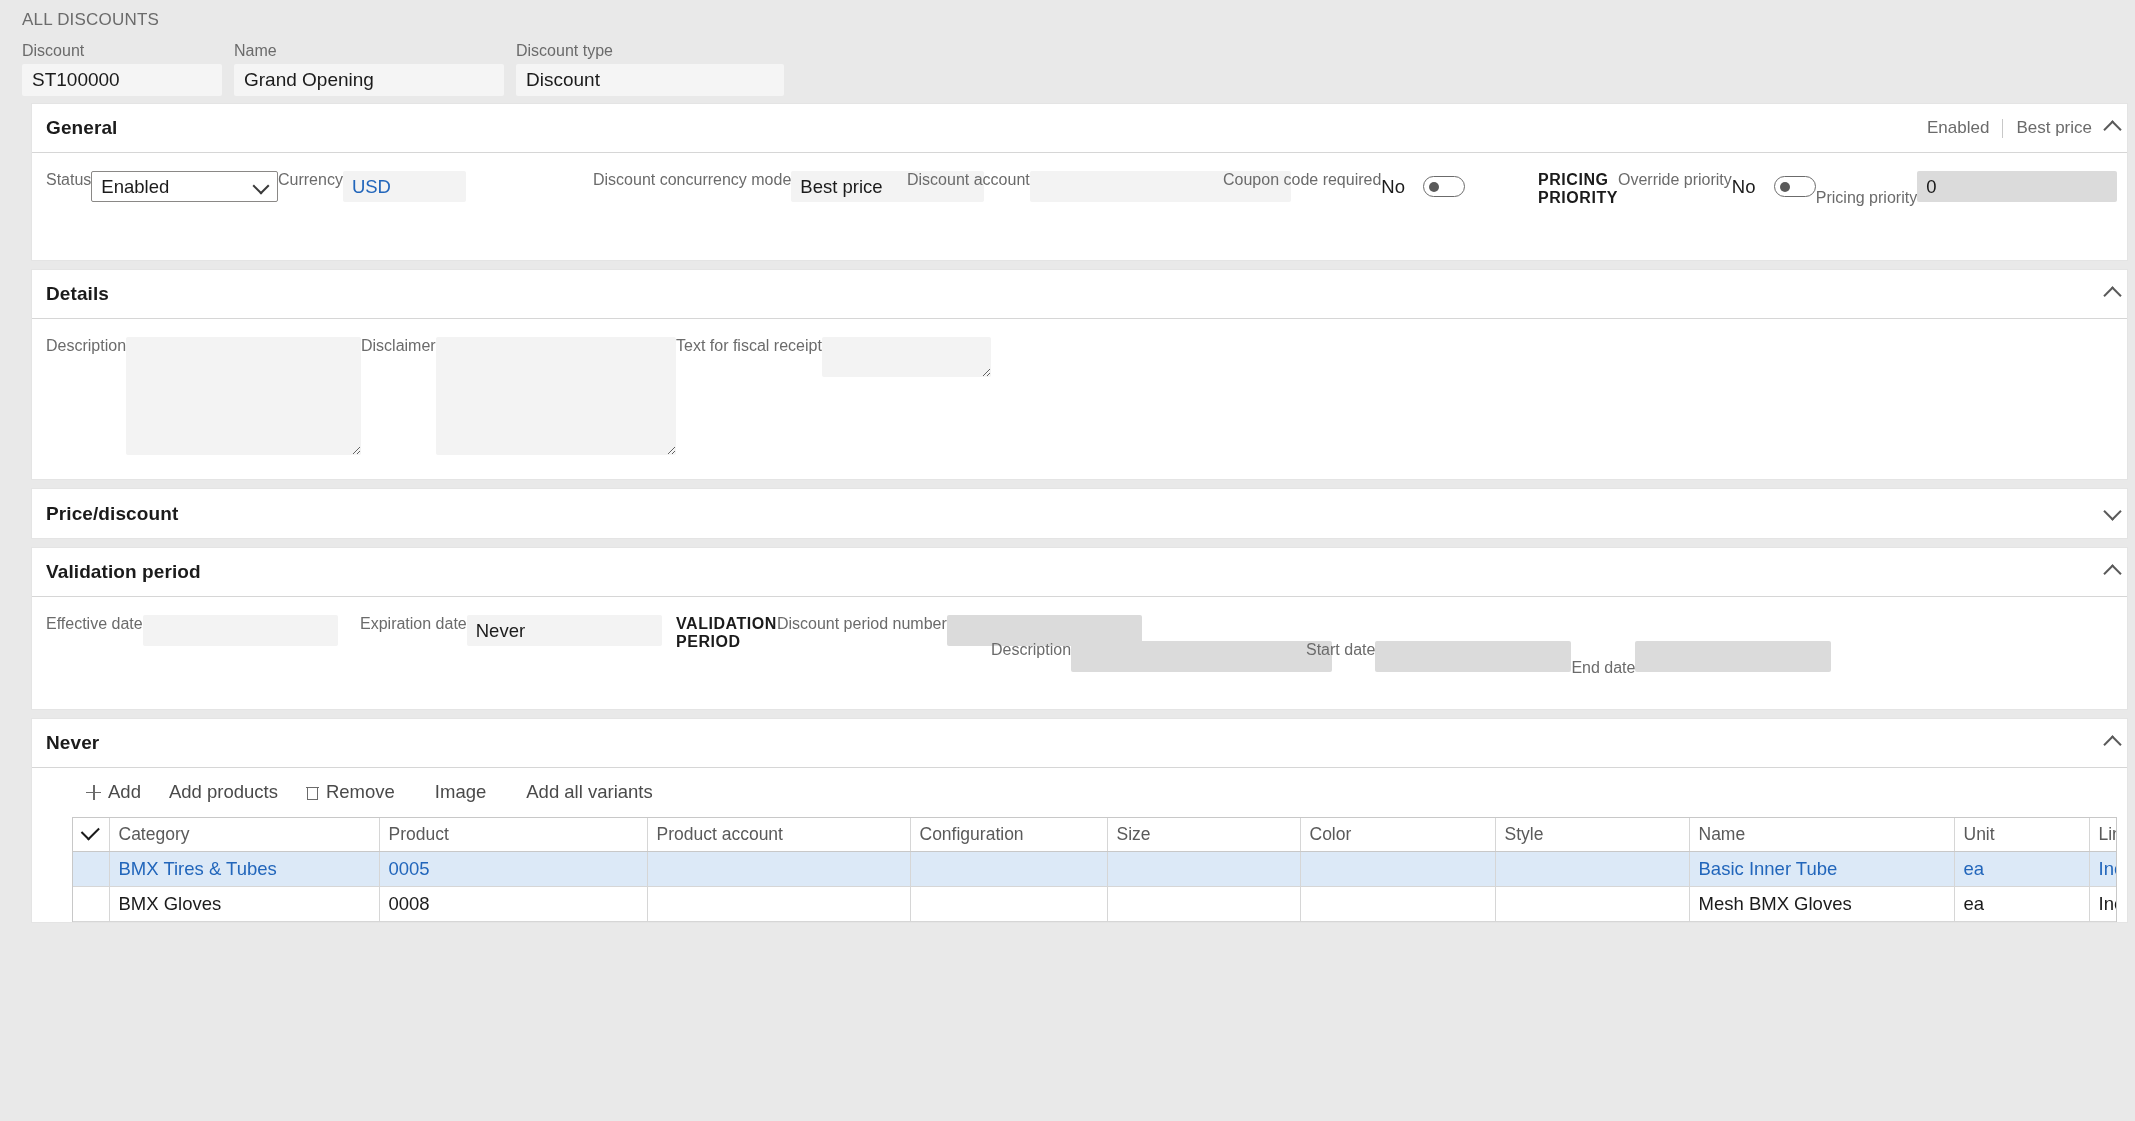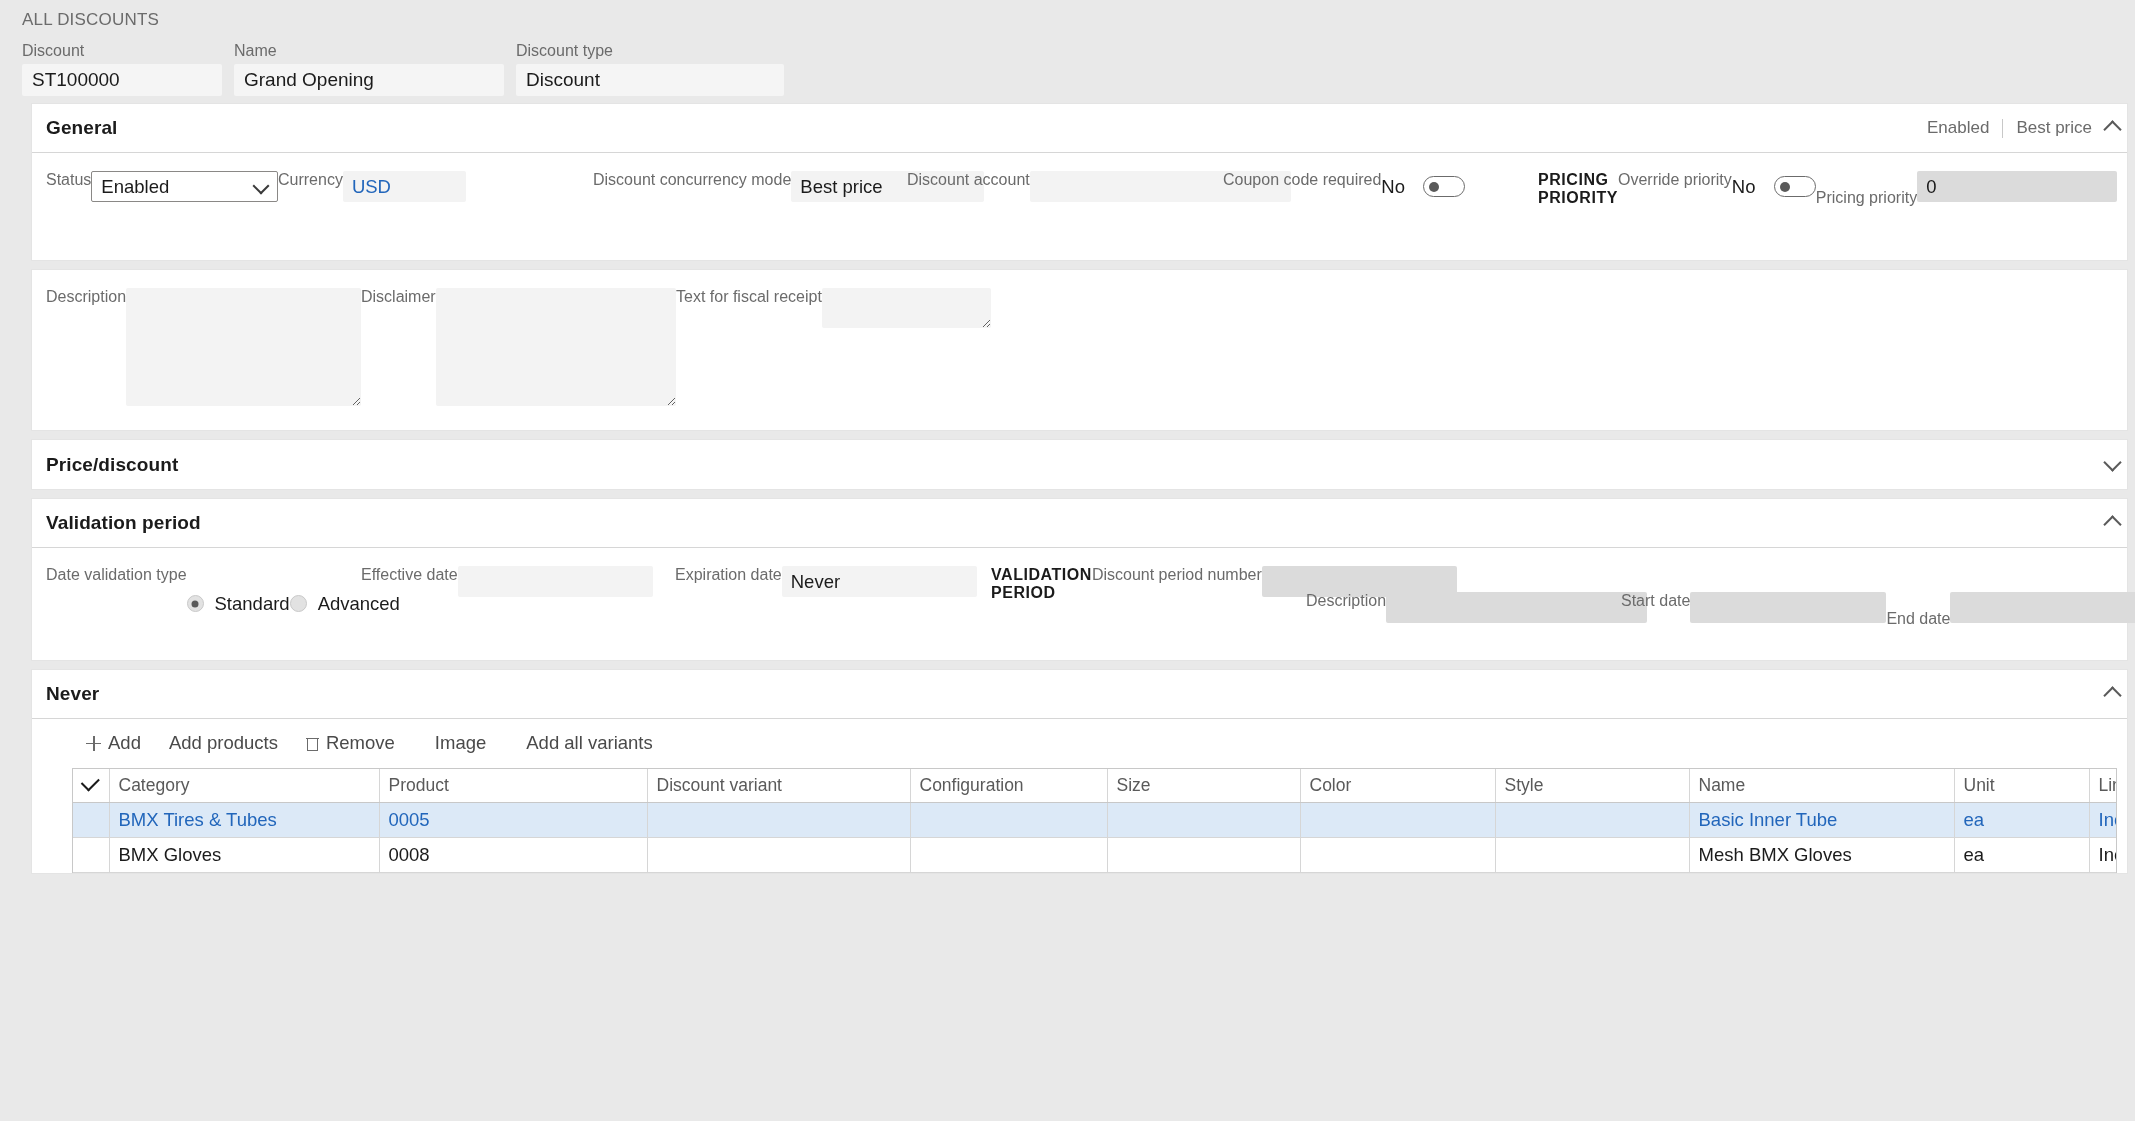--- a/index.html
+++ b/index.html
@@ -404,20 +404,26 @@
         </div>
         <span class="flabel" style="margin-top:18px;">Pricing priority</span>
         <input class="finput gray" style="width: 200px;" value="0">
       </div>
 
     </div>
   </div>
 </div>
 
 <div class="card">
+  <div class="card-head">
+    <span class="card-title">Details</span>
+    <span class="card-head-right">
+      <span class="chev"></span>
+    </span>
+  </div>
   <div class="card-body" style="padding-bottom:24px;">
     <div class="fgrid">
 
       <div class="fcol" style="width:315px;">
         <span class="flabel">Description</span>
         <textarea class="tarea" style="width: 262px; height: 114px;" placeholder=""></textarea>
       </div>
 
       <div class="fcol" style="width:315px;">
         <span class="flabel">Disclaimer</span>
@@ -445,31 +451,20 @@
 <div class="card">
   <div class="card-head">
     <span class="card-title">Validation period</span>
     <span class="card-head-right">
       <span class="chev"></span>
     </span>
   </div>
   <div class="card-body" style="padding-bottom:28px;">
     <div class="fgrid">
 
-      <div class="fcol" style="width:315px;">
-        <span class="flabel">Date validation type</span>
-        <div class="radio-row">
-          <span class="radio on"></span>
-          <span class="radio-label">Standard</span>
-        </div>
-        <div class="radio-row">
-          <span class="radio"></span>
-          <span class="radio-label">Advanced</span>
-        </div>
-      </div>
 
       <div class="fcol" style="width:314px;">
         <span class="flabel">Effective date</span>
         <input class="finput" style="width: 195px;" value="">
       </div>
 
       <div class="fcol" style="width:316px;">
         <span class="flabel">Expiration date</span>
         <input class="finput" style="width: 195px;" value="Never">
       </div>
@@ -539,21 +534,21 @@
         <col style="width:135px">
         <col style="width:86px">
       </colgroup>
       <thead>
         <tr>
           <th class="chk">
             <span class="check-ico"></span>
           </th>
           <th>Category</th>
           <th>Product</th>
-          <th>Discount variant</th>
+          <th>Product account</th>
           <th>Configuration</th>
           <th>Size</th>
           <th>Color</th>
           <th>Style</th>
           <th>Name</th>
           <th>Unit</th>
           <th>Line</th>
         </tr>
       </thead>
       <tbody>

